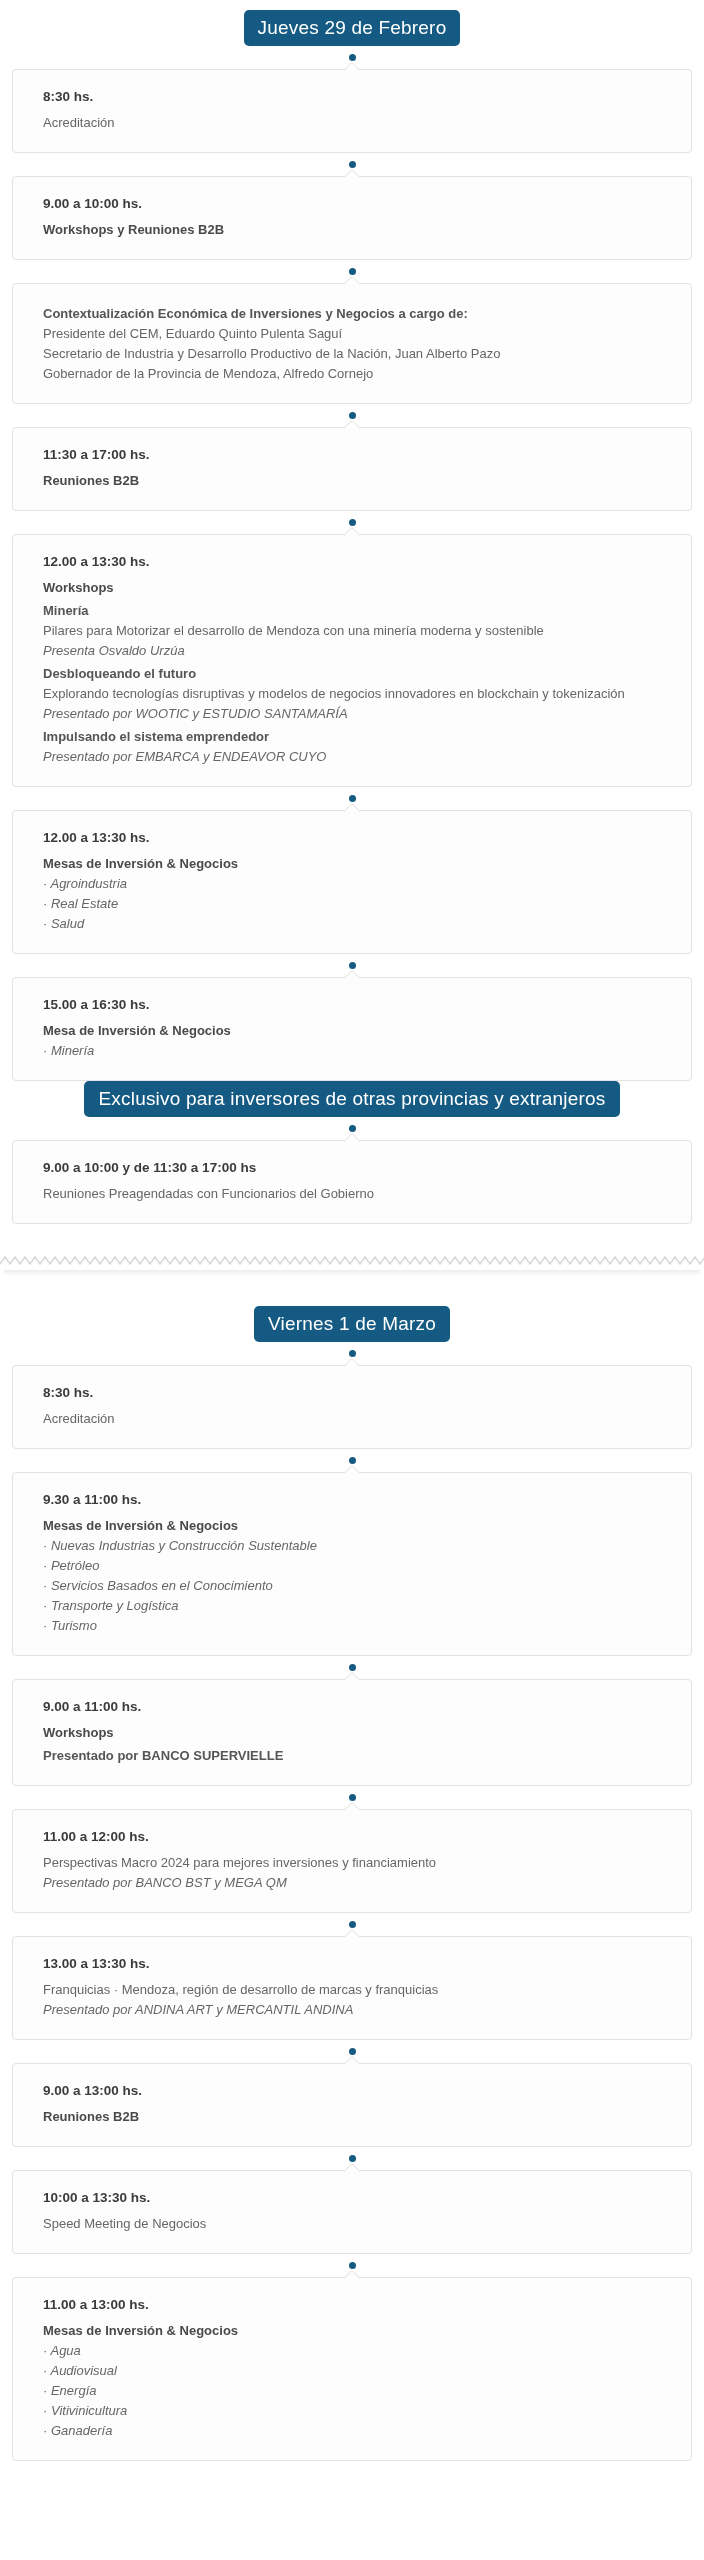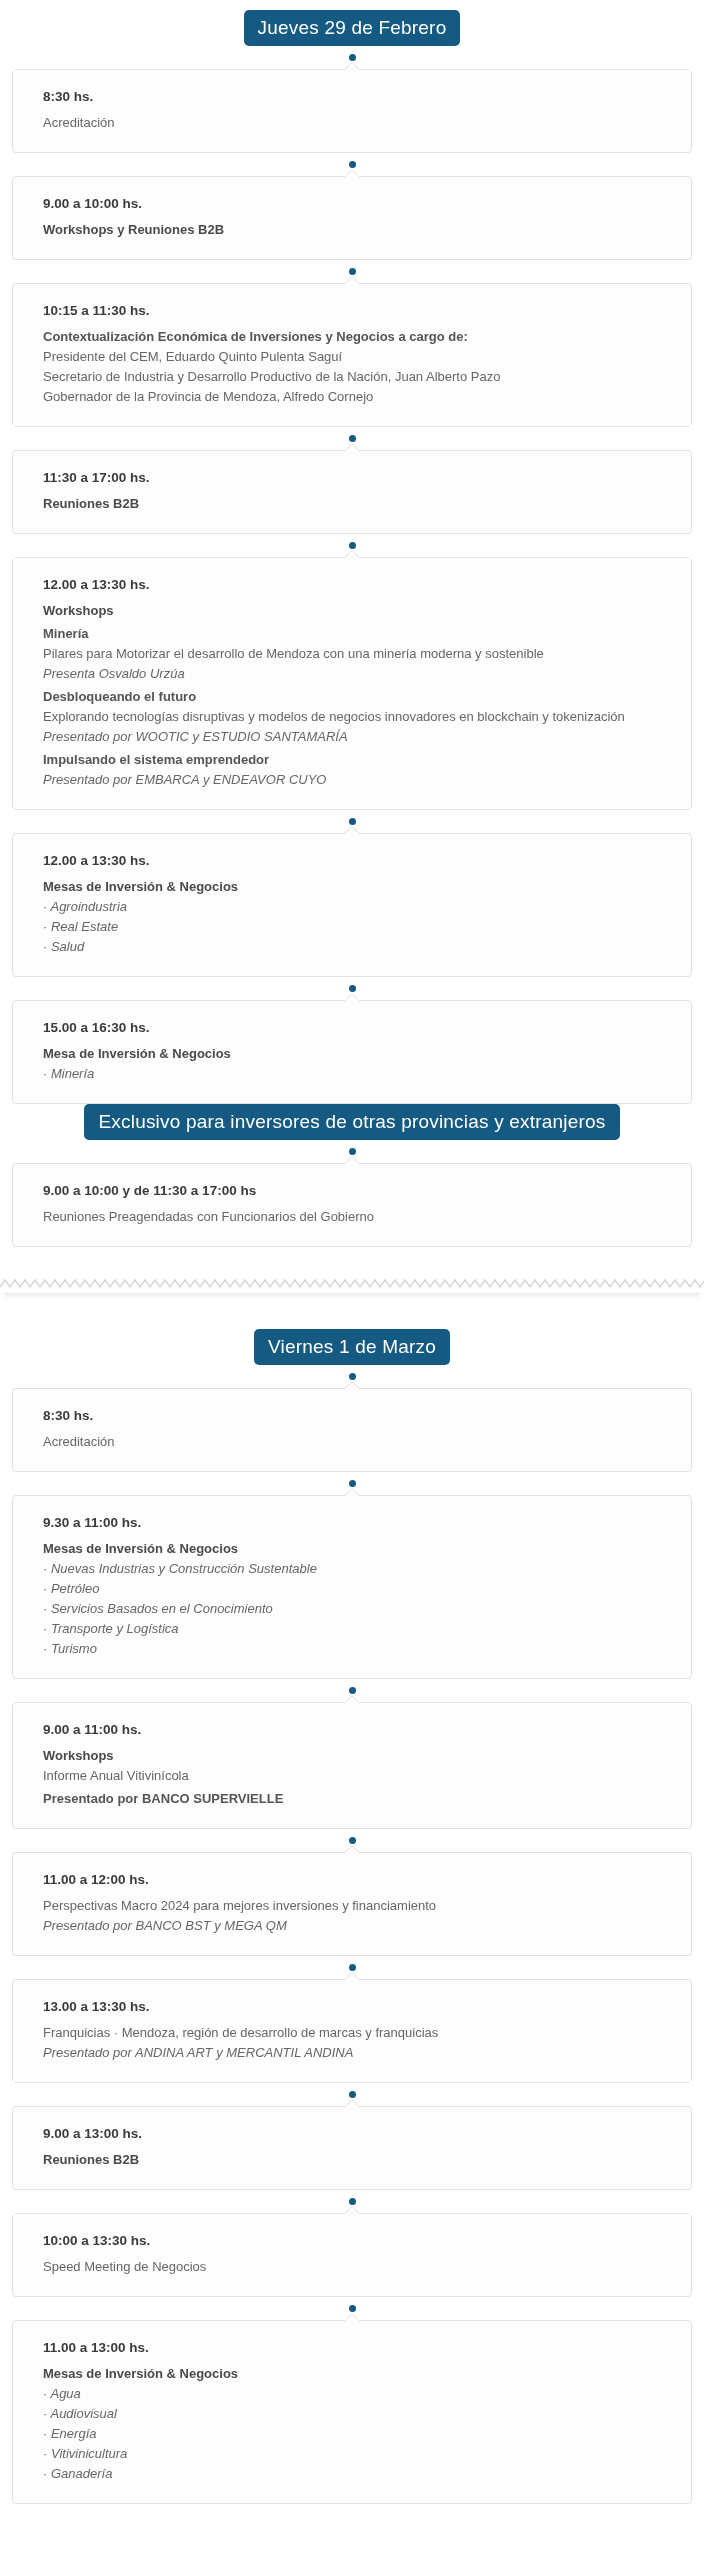--- a/index.html
+++ b/index.html
@@ -45,21 +45,20 @@
         <div class="line time"><span>8:30 hs.</span></div>
         <div class="line regular"><span>Acreditación</span></div>
       </div>
       <div class="dot"></div>
       <div class="card">
         <div class="line time"><span>9.00 a 10:00 hs.</span></div>
         <div class="line bold"><span>Workshops y Reuniones B2B</span></div>
       </div>
       <div class="dot"></div>
       <div class="card">
-        <div class="line time"><span>10:15 a 11:30 hs.</span></div>
         <div class="line bolditalic"><span>Contextualización Económica de Inversiones y Negocios a cargo de:</span></div>
         <div class="line regular"><span>Presidente del CEM, Eduardo Quinto Pulenta Saguí</span></div>
         <div class="line regular"><span>Secretario de Industria y Desarrollo Productivo de la Nación, Juan Alberto Pazo</span></div>
         <div class="line regular"><span>Gobernador de la Provincia de Mendoza, Alfredo Cornejo</span></div>
       </div>
       <div class="dot"></div>
       <div class="card">
         <div class="line time"><span>11:30 a 17:00 hs.</span></div>
         <div class="line bold"><span>Reuniones B2B</span></div>
       </div>
@@ -122,21 +121,20 @@
         <div class="line italic"><span>· Nuevas Industrias y Construcción Sustentable</span></div>
         <div class="line italic"><span>· Petróleo</span></div>
         <div class="line italic"><span>· Servicios Basados en el Conocimiento</span></div>
         <div class="line italic"><span>· Transporte y Logística</span></div>
         <div class="line italic"><span>· Turismo</span></div>
       </div>
       <div class="dot"></div>
       <div class="card">
         <div class="line time"><span>9.00 a 11:00 hs.</span></div>
         <div class="line bold"><span>Workshops</span></div>
-        <div class="line regular"><span>Informe Anual Vitivinícola</span></div>
         <div class="line bolditalic"><span>Presentado por BANCO SUPERVIELLE</span></div>
       </div>
       <div class="dot"></div>
       <div class="card">
         <div class="line time"><span>11.00 a 12:00 hs.</span></div>
         <div class="line regular"><span>Perspectivas Macro 2024 para mejores inversiones y financiamiento</span></div>
         <div class="line italic"><span>Presentado por BANCO BST y MEGA QM</span></div>
       </div>
       <div class="dot"></div>
       <div class="card">

